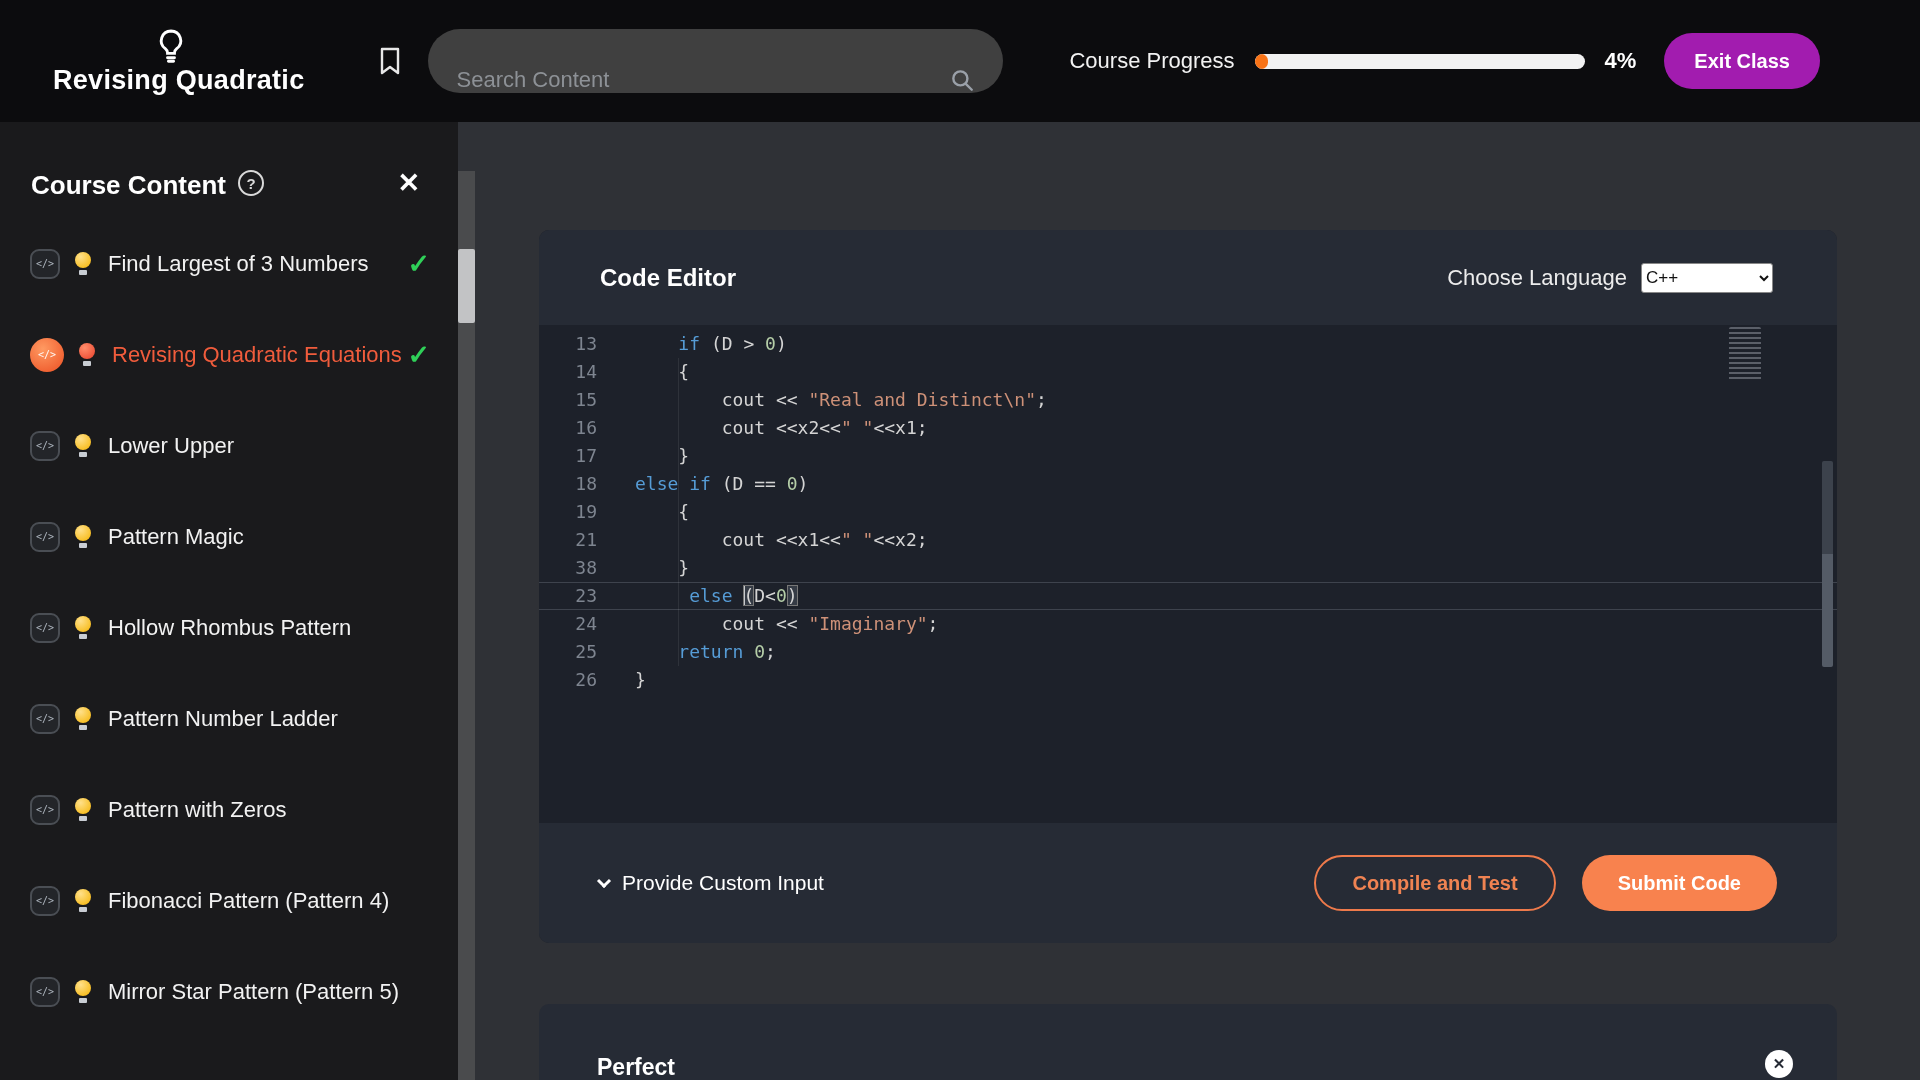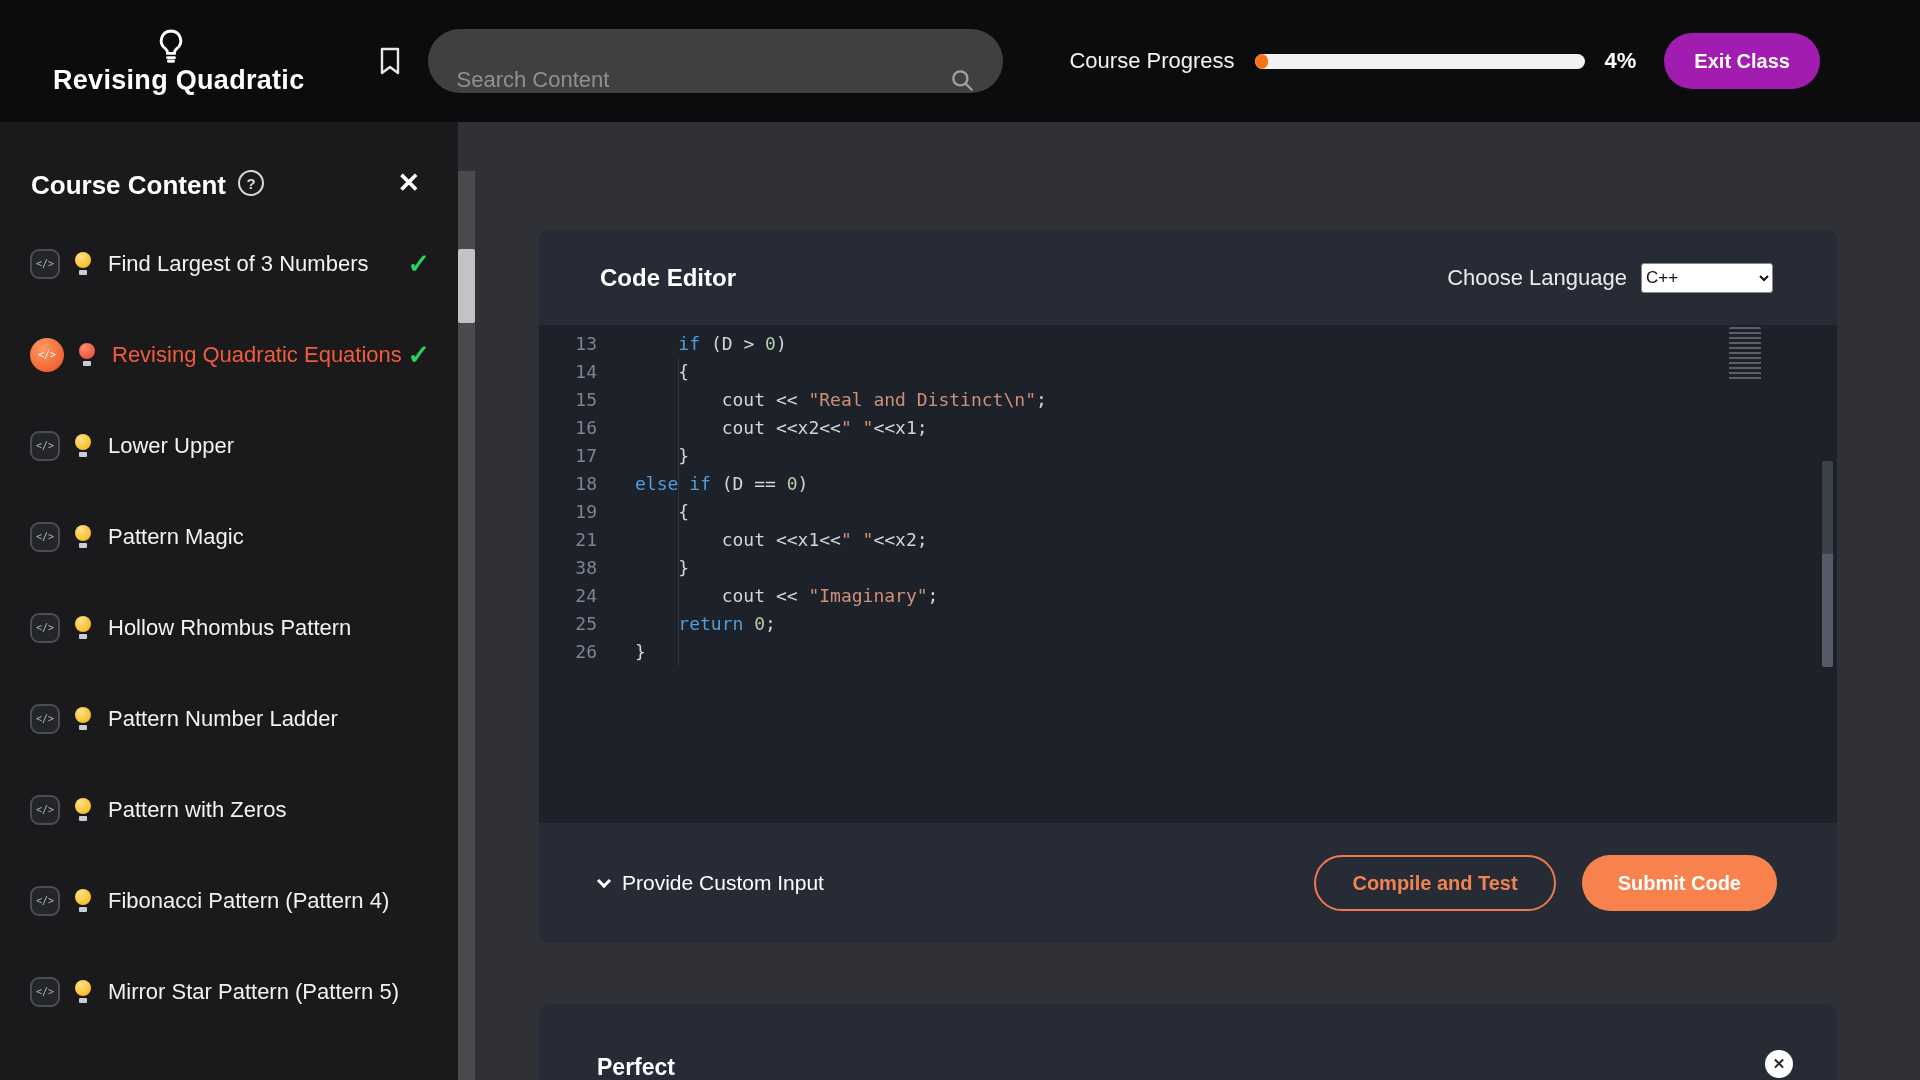--- a/index.html
+++ b/index.html
@@ -290,20 +290,21 @@
       <div id="code-lines">
           <div class="cl"><span class="ln">13</span><span class="ct"><span class="tok-p">    </span><span class="tok-k">if</span><span class="tok-p"> (D &gt; </span><span class="tok-n">0</span><span class="tok-p">)</span></span></div>
           <div class="cl"><span class="ln">14</span><span class="ct"><span class="tok-p">    {</span></span></div>
           <div class="cl"><span class="ln">15</span><span class="ct"><span class="tok-p">        cout &lt;&lt; </span><span class="tok-s">"Real and Distinct\n"</span><span class="tok-p">;</span></span></div>
           <div class="cl"><span class="ln">16</span><span class="ct"><span class="tok-p">        cout &lt;&lt;x2&lt;&lt;</span><span class="tok-s">" "</span><span class="tok-p">&lt;&lt;x1;</span></span></div>
           <div class="cl"><span class="ln">17</span><span class="ct"><span class="tok-p">    }</span></span></div>
           <div class="cl"><span class="ln">18</span><span class="ct"><span class="tok-k">else</span><span class="tok-p"> </span><span class="tok-k">if</span><span class="tok-p"> (D == </span><span class="tok-n">0</span><span class="tok-p">)</span></span></div>
           <div class="cl"><span class="ln">19</span><span class="ct"><span class="tok-p">    {</span></span></div>
           <div class="cl"><span class="ln">21</span><span class="ct"><span class="tok-p">        cout &lt;&lt;x1&lt;&lt;</span><span class="tok-s">" "</span><span class="tok-p">&lt;&lt;x2;</span></span></div>
           <div class="cl"><span class="ln">38</span><span class="ct"><span class="tok-p">    }</span></span></div>
+          <div class="cl current"><span class="ln">23</span><span class="ct"><span class="tok-p">     </span><span class="tok-k">else</span><span class="tok-p"> </span><span class="tok-c"></span><span class="tok-b">(</span><span class="tok-p">D&lt;</span><span class="tok-n">0</span><span class="tok-b">)</span></span></div>
           <div class="cl"><span class="ln">24</span><span class="ct"><span class="tok-p">        cout &lt;&lt; </span><span class="tok-s">"Imaginary"</span><span class="tok-p">;</span></span></div>
           <div class="cl"><span class="ln">25</span><span class="ct"><span class="tok-p">    </span><span class="tok-k">return</span><span class="tok-p"> </span><span class="tok-n">0</span><span class="tok-p">;</span></span></div>
           <div class="cl"><span class="ln">26</span><span class="ct"><span class="tok-p">}</span></span></div>
         </div>
       <div class="minimap"></div>
       <div class="vscroll"></div>
     </div>
 
     <div class="editor-footer">
       <span class="custom-toggle">

